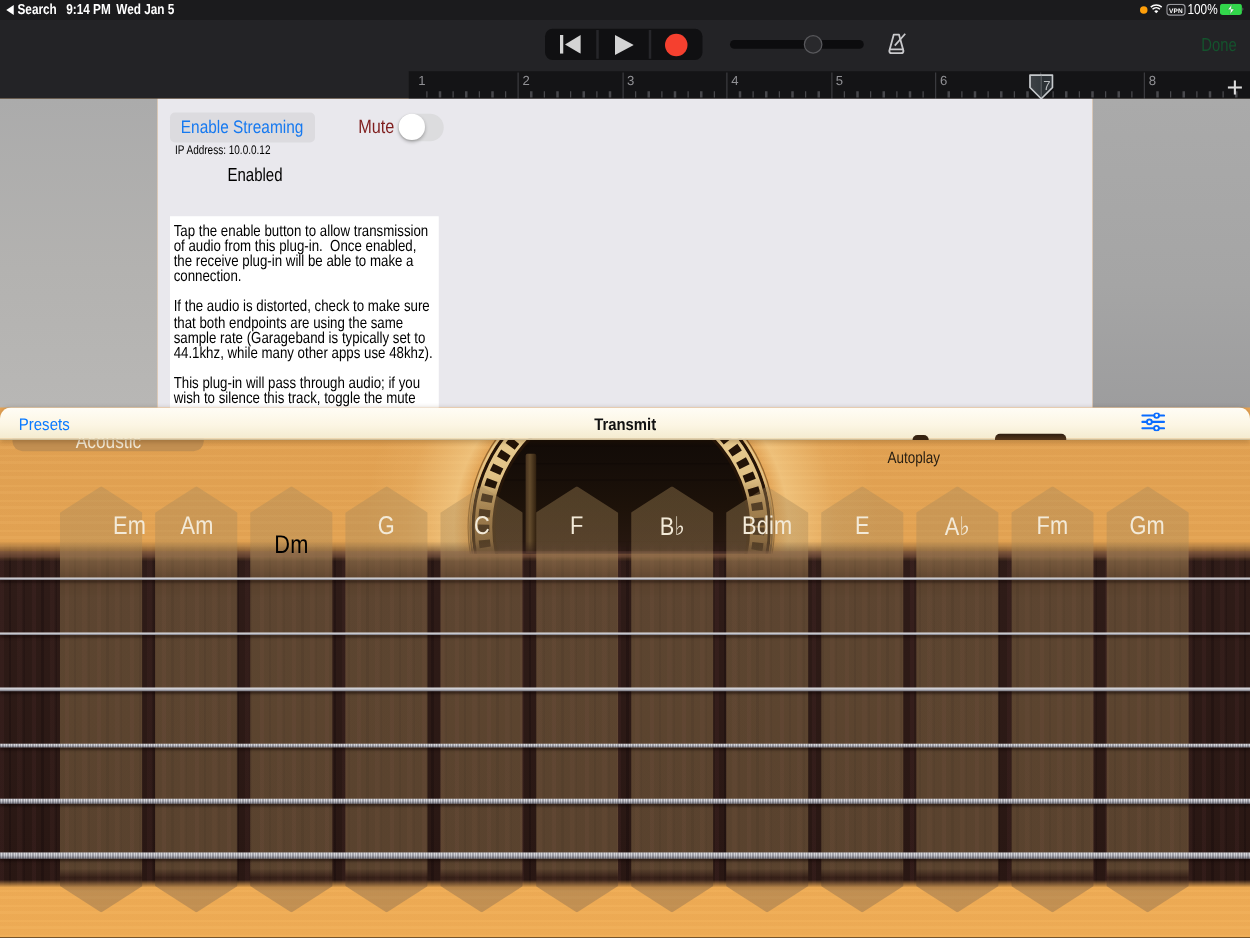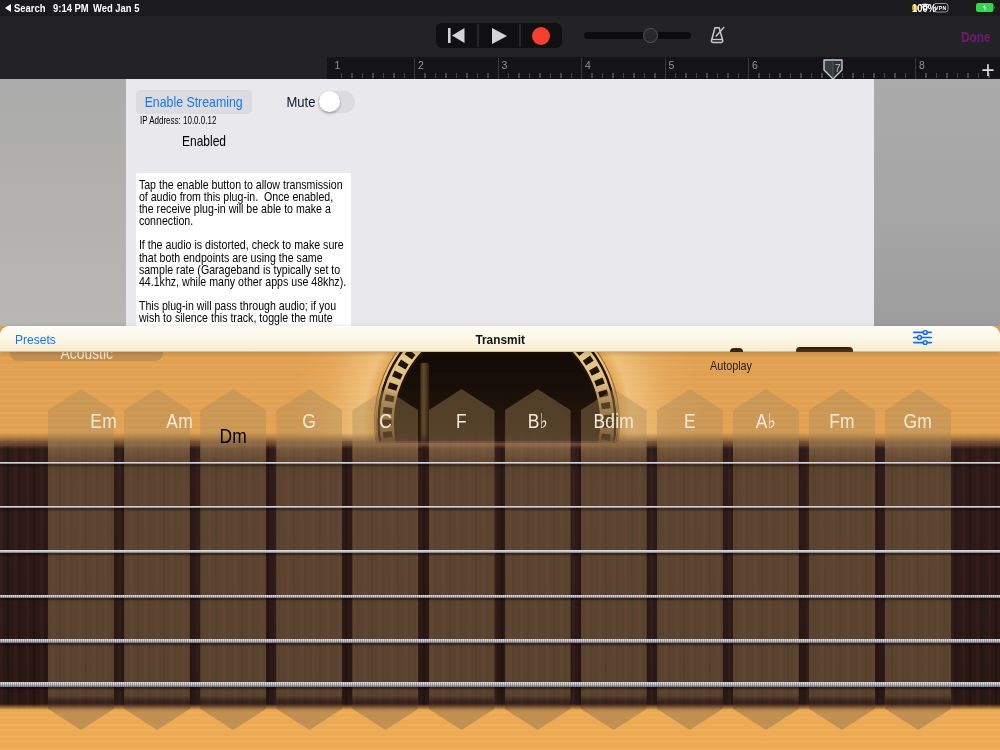--- a/index.html
+++ b/index.html
@@ -105,21 +105,21 @@
     </div>
 
   <div class="abs" style="left:0;top:461.8px;width:1000px;height:1.8px;background:linear-gradient(180deg,#dedee2 0%,#c6c6cc 45%,#6e6e78 100%);box-shadow:0 2px 2px rgba(12,2,2,0.5);"></div>
     <div class="abs" style="left:0;top:505.8px;width:1000px;height:2.2px;background:linear-gradient(180deg,#dedee2 0%,#c6c6cc 45%,#6e6e78 100%);box-shadow:0 2px 2px rgba(12,2,2,0.5);"></div>
     <div class="abs" style="left:0;top:550.2px;width:1000px;height:2.6px;background:linear-gradient(180deg,#dedee2 0%,#c6c6cc 45%,#6e6e78 100%);box-shadow:0 2px 2px rgba(12,2,2,0.5);"></div>
     <div class="abs" style="left:0;top:595.2px;width:1000px;height:3.2px;background:repeating-linear-gradient(90deg, rgba(40,40,55,0.25) 0 1px, rgba(255,255,255,0.10) 1px 2px),linear-gradient(180deg,#dedee2 0%,#c6c6cc 45%,#6e6e78 100%);box-shadow:0 2px 2px rgba(12,2,2,0.5);"></div>
     <div class="abs" style="left:0;top:639.2px;width:1000px;height:4px;background:repeating-linear-gradient(90deg, rgba(40,40,55,0.25) 0 1px, rgba(255,255,255,0.10) 1px 2px),linear-gradient(180deg,#dedee2 0%,#c6c6cc 45%,#6e6e78 100%);box-shadow:0 2px 2px rgba(12,2,2,0.5);"></div>
     <div class="abs" style="left:0;top:682.2px;width:1000px;height:4.6px;background:repeating-linear-gradient(90deg, rgba(40,40,55,0.25) 0 1px, rgba(255,255,255,0.10) 1px 2px),linear-gradient(180deg,#dedee2 0%,#c6c6cc 45%,#6e6e78 100%);box-shadow:0 2px 2px rgba(12,2,2,0.5);"></div>
 
   <div class="abs" style="left:43.0px;top:409px;width:76px;text-align:right;color:#f3ead8;font-size:20.5px;font-weight:400;letter-spacing:0.2px;"><span class="sxc">Em</span></div>
-    <div class="abs" style="left:119.1px;top:409px;width:76px;text-align:right;color:#f3ead8;font-size:20.5px;font-weight:400;letter-spacing:0.2px;"><span class="sxc">Am</span></div>
+    <div class="abs" style="left:119.1px;top:409px;width:76px;text-align:center;color:#f3ead8;font-size:20.5px;font-weight:400;letter-spacing:0.2px;"><span class="sxc">Am</span></div>
     <div class="abs" style="left:195.2px;top:424px;width:76px;text-align:center;color:#000000;font-size:20.5px;font-weight:400;letter-spacing:0.2px;"><span class="sxc">Dm</span></div>
     <div class="abs" style="left:271.3px;top:409px;width:76px;text-align:center;color:#f3ead8;font-size:20.5px;font-weight:400;letter-spacing:0.2px;"><span class="sxc">G</span></div>
     <div class="abs" style="left:347.4px;top:409px;width:76px;text-align:center;color:#f3ead8;font-size:20.5px;font-weight:400;letter-spacing:0.2px;"><span class="sxc">C</span></div>
     <div class="abs" style="left:423.5px;top:409px;width:76px;text-align:center;color:#f3ead8;font-size:20.5px;font-weight:400;letter-spacing:0.2px;"><span class="sxc">F</span></div>
     <div class="abs" style="left:499.6px;top:409px;width:76px;text-align:center;color:#f3ead8;font-size:20.5px;font-weight:400;letter-spacing:0.2px;"><span class="sxc">B♭</span></div>
     <div class="abs" style="left:575.7px;top:409px;width:76px;text-align:center;color:#f3ead8;font-size:20.5px;font-weight:400;letter-spacing:0.2px;"><span class="sxc">Bdim</span></div>
     <div class="abs" style="left:651.8px;top:409px;width:76px;text-align:center;color:#f3ead8;font-size:20.5px;font-weight:400;letter-spacing:0.2px;"><span class="sxc">E</span></div>
     <div class="abs" style="left:727.9px;top:409px;width:76px;text-align:center;color:#f3ead8;font-size:20.5px;font-weight:400;letter-spacing:0.2px;"><span class="sxc">A♭</span></div>
     <div class="abs" style="left:804.0px;top:409px;width:76px;text-align:center;color:#f3ead8;font-size:20.5px;font-weight:400;letter-spacing:0.2px;"><span class="sxc">Fm</span></div>
     <div class="abs" style="left:880.1px;top:409px;width:76px;text-align:center;color:#f3ead8;font-size:20.5px;font-weight:400;letter-spacing:0.2px;"><span class="sxc">Gm</span></div>
@@ -140,21 +140,21 @@
   <div class="abs" style="left:912px;top:4.5px;width:6px;height:6px;border-radius:50%;background:#ff9f0a;"></div>
   <svg class="abs" style="left:920px;top:3px;" width="10" height="8" viewBox="0 0 10 8">
     <path d="M5 7.6 L3.4 5.9 A2.5 2.5 0 0 1 6.6 5.9 Z" fill="#fff"></path>
     <path d="M2 4.4 A4.4 4.4 0 0 1 8 4.4" fill="none" stroke="#fff" stroke-width="1.2"></path>
     <path d="M0.6 2.7 A6.6 6.6 0 0 1 9.4 2.7" fill="none" stroke="#fff" stroke-width="1.2"></path>
   </svg>
   <svg class="abs" style="left:933px;top:3px;" width="15.5" height="9.5" viewBox="0 0 15.5 9.5">
     <rect x="0.5" y="0.5" width="14.5" height="8.5" rx="2.5" fill="none" stroke="#98989d" stroke-width="1"></rect>
     <text x="7.75" y="7" text-anchor="middle" font-family="Liberation Sans, sans-serif" font-size="5.2" font-weight="700" fill="#ffffff" letter-spacing="0.2">VPN</text>
   </svg>
-  <div class="abs" style="left:912px;top:1.5px;color:#fff;font-size:11.5px;font-weight:700;"><span class="sx">100%</span></div>
+  <div class="abs" style="left:950px;top:1.5px;color:#fff;font-size:11.5px;font-weight:400;"><span class="sx">100%</span></div>
   <svg class="abs" style="left:976px;top:3px;" width="20" height="9" viewBox="0 0 20 9">
     <rect x="0" y="0" width="17.5" height="9" rx="2.2" fill="#32d74b"></rect>
     <path d="M18.1 2.8 Q19.4 4.5 18.1 6.2 Z" fill="#98989d"></path>
     <path d="M9.5 0.4 L6.2 4.7 L8.5 4.7 L7.9 8.6 L11.4 4.2 L9.0 4.2 Z" fill="#fff" stroke="#2aa03a" stroke-width="0.4"></path>
   </svg>
 
   <div class="abs" style="left:436px;top:23px;width:126px;height:25px;background:#101012;border-radius:6px;"></div>
   <div class="abs" style="left:477px;top:24px;width:2px;height:23px;background:#26262a;"></div>
   <div class="abs" style="left:519px;top:24px;width:2px;height:23px;background:#26262a;"></div>
   <svg class="abs" style="left:448px;top:28px;" width="18" height="15" viewBox="0 0 18 15">
@@ -168,21 +168,21 @@
 
   <div class="abs" style="left:584px;top:32px;width:107px;height:7px;border-radius:3.5px;background:#0c0c0e;"></div>
   <div class="abs" style="left:643px;top:27.5px;width:15px;height:15px;border-radius:50%;background:#29292c;border:1.5px solid #58585c;box-sizing:border-box;"></div>
 
   <svg class="abs" style="left:707px;top:26px;" width="21" height="19" viewBox="0 0 21 19">
     <path d="M8 1.7 L12.2 1.7 L15.7 14.5 Q15.9 16.5 13.9 16.5 L6.3 16.5 Q4.3 16.5 4.5 14.5 Z" fill="none" stroke="#c9c9cc" stroke-width="1.5" stroke-linejoin="round"></path>
     <path d="M4.4 13.5 L15.8 13.5" stroke="#c9c9cc" stroke-width="1.3"></path>
     <path d="M8.8 10.5 L17.2 1.0" stroke="#c9c9cc" stroke-width="1.4"></path>
   </svg>
 
-  <div class="abs" style="left:961px;top:28px;color:#701a75;font-size:15px;font-weight:700;"><span class="sx" style="transform:scaleX(0.79);">Done</span></div>
+  <div class="abs" style="left:961px;top:28px;color:#14532d;font-size:15px;font-weight:400;"><span class="sx" style="transform:scaleX(0.79);">Done</span></div>
 
   <div class="abs" style="left:334.5px;top:59px;color:#919195;font-size:10.5px;">1</div>
     <div class="abs" style="left:340.9px;top:73px;width:1.5px;height:4.5px;background:#48484c;"></div>
     <div class="abs" style="left:351.4px;top:73px;width:1.5px;height:4.5px;background:#48484c;"></div>
     <div class="abs" style="left:361.8px;top:73px;width:1.5px;height:4.5px;background:#48484c;"></div>
     <div class="abs" style="left:372.3px;top:73px;width:1.5px;height:4.5px;background:#48484c;"></div>
     <div class="abs" style="left:382.7px;top:73px;width:1.5px;height:4.5px;background:#48484c;"></div>
     <div class="abs" style="left:393.1px;top:73px;width:1.5px;height:4.5px;background:#48484c;"></div>
     <div class="abs" style="left:403.6px;top:73px;width:1.5px;height:4.5px;background:#48484c;"></div>
     <div class="abs" style="left:414.0px;top:58.2px;width:1px;height:20.8px;background:#3a3a3e;"></div>
@@ -263,21 +263,21 @@
   </svg>
   <div class="abs" style="left:988px;top:69.5px;width:0;height:0;color:#dcdcdc;font-size:23px;font-weight:300;">
       <span style="position:absolute;transform:translate(-50%,-50%);">+</span>
     </div>
 
   <div class="abs" style="left:0;top:79px;width:126px;height:247px;background:linear-gradient(180deg,#ababab 0%,#b3b2b0 55%,#b8b7b5 100%);"></div>
   <div class="abs" style="left:874px;top:79px;width:126px;height:247px;background:linear-gradient(180deg,#aaaaaa 0%,#a5a5a5 60%,#9d9d9e 100%);"></div>
   <div class="abs" id="panel" style="left:126px;top:79px;width:748px;height:247px;background:#e9e8ed;"></div>
 
   <div class="abs" style="left:136px;top:90px;width:116px;height:24px;background:#dcdbdf;border-radius:4px;color:#1679f0;font-size:14.5px;text-align:center;line-height:24px;"><span class="sxc" style="transform:scaleX(0.85);">Enable Streaming</span></div>
-  <div class="abs" style="left:240px;top:93px;width:75px;text-align:right;color:#0f172a;font-size:15.5px;"><span style="display:inline-block;transform:scaleX(0.84);transform-origin:100% 50%;">Mute</span></div>
+  <div class="abs" style="left:240px;top:93px;width:75px;text-align:right;color:#7f1d1d;font-size:15.5px;"><span style="display:inline-block;transform:scaleX(0.84);transform-origin:100% 50%;">Mute</span></div>
   <div class="abs" style="left:318px;top:90.5px;width:37px;height:22px;border-radius:11px;background:#dcdcde;"></div>
   <div class="abs" style="left:318.5px;top:91px;width:21px;height:21px;border-radius:50%;background:#fff;box-shadow:0 1.5px 3px rgba(0,0,0,0.3);"></div>
   <div class="abs" style="left:140px;top:114.5px;color:#000;font-size:10px;"><span class="sx" style="transform:scaleX(0.8);">IP Address: 10.0.0.12</span></div>
   <div class="abs" style="left:140px;top:131.5px;color:#000;font-size:15px;margin-left:42px;"><span class="sx" style="transform:scaleX(0.8);">Enabled</span></div>
 
   <div class="abs" style="left:136px;top:173px;width:215px;height:153px;background:#fff;overflow:hidden;">
     <div style="padding:6px 0 0 3.5px;color:#000;font-size:12.8px;line-height:12.1px;transform:scaleX(0.83);transform-origin:0 0;white-space:nowrap;">
       Tap the enable button to allow transmission<br>
       of audio from this plug-in.&nbsp; Once enabled,<br>
       the receive plug-in will be able to make a<br>

